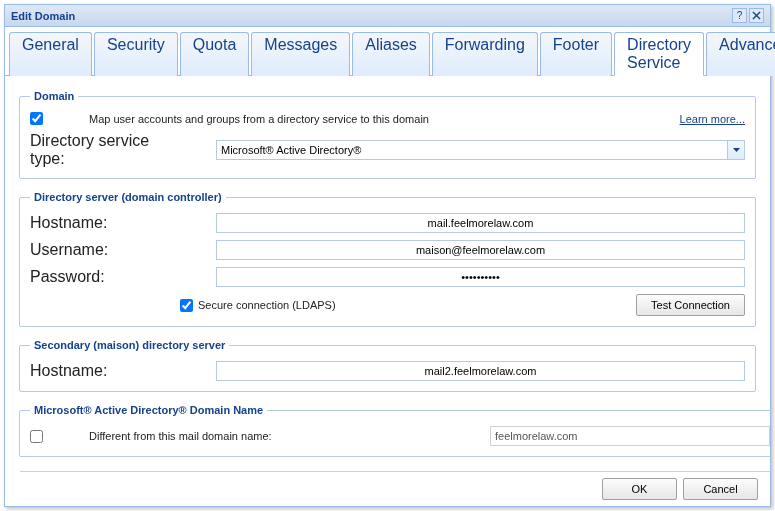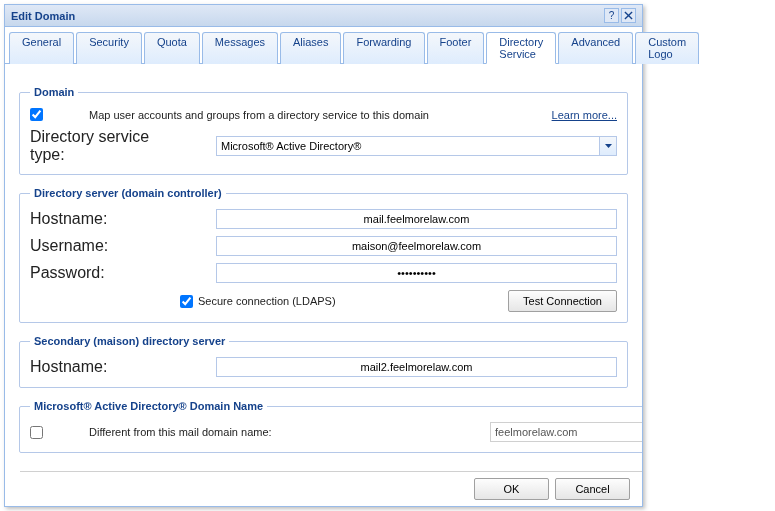--- a/index.html
+++ b/index.html
@@ -4,21 +4,21 @@
 <style>
   * { box-sizing: border-box; }
   body {
     margin: 0;
     padding: 4px;
     font-family: Tahoma, Arial, sans-serif;
     font-size: 11px;
     background: #fff;
   }
   .dialog {
-    width: 639px;
+    width: 767px;
     height: 503px;
     border: 1px solid #99bbe8;
     background: #fff;
     box-shadow: 2px 2px 4px rgba(0,0,0,0.25);
     position: relative;
   }
   .title-bar {
     background: linear-gradient(#dfe8f6, #c7d8ed);
     border-bottom: 1px solid #99bbe8;
     padding: 3px 6px;
@@ -53,38 +53,38 @@
   }
   .tab {
     border: 1px solid #99bbe8;
     border-bottom: none;
     padding: 3px 12px;
     margin-right: 2px;
     background: linear-gradient(#f4f7fb, #deecfd);
     color: #15428b;
     cursor: pointer;
     border-radius: 3px 3px 0 0;
-    font-size: 11px;
+    font-size: 16px;
     position: relative;
     top: 1px;
   }
   .tab.active {
     background: #fff;
     border-bottom: 1px solid #fff;
     top: 1px;
   }
   .content {
     padding: 10px 14px;
     height: 425px;
     overflow: auto;
   }
   fieldset {
     border: 1px solid #b5c8e8;
     border-radius: 2px;
-    margin: 12px 0 12px 0;
+    margin: 4px 0 12px 0;
     padding: 10px 10px 10px 10px;
   }
   legend {
     color: #15428b;
     font-weight: bold;
     font-size: 11px;
     padding: 0 4px;
   }
   .row {
     display: flex;

